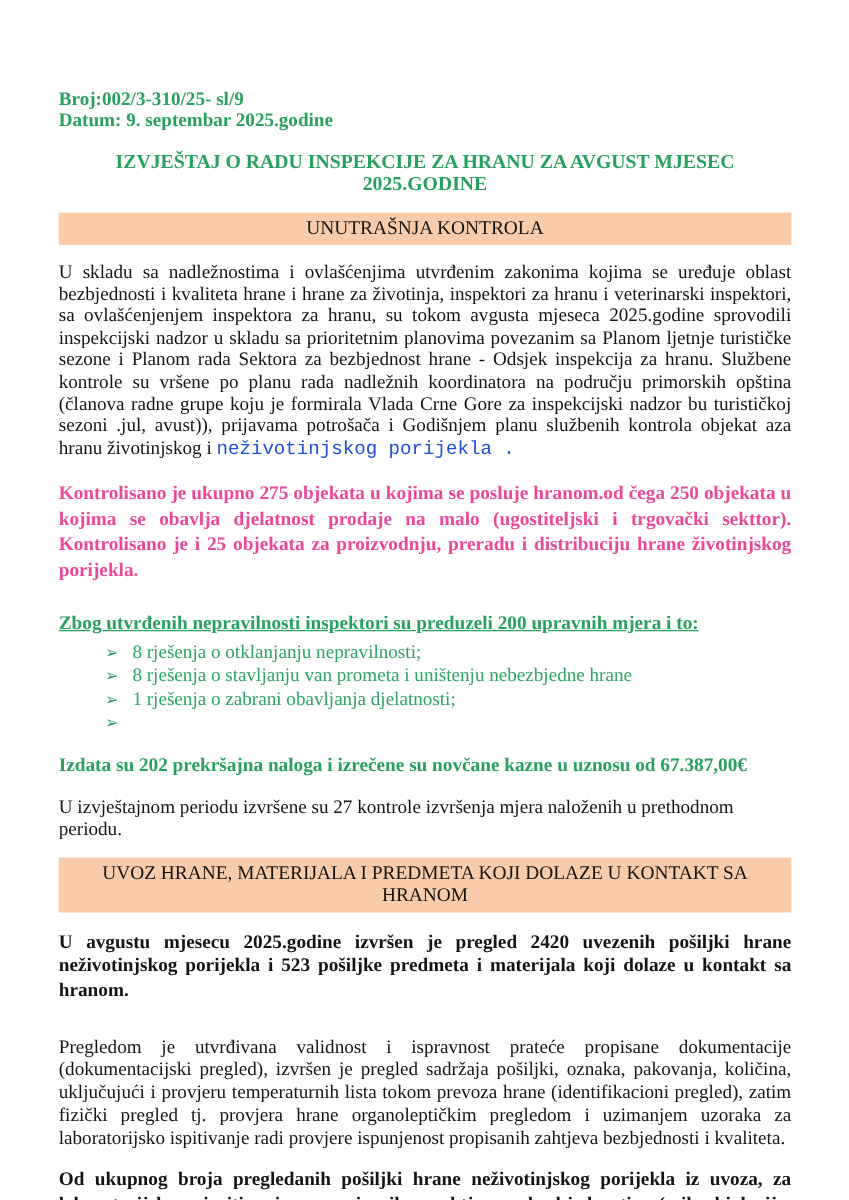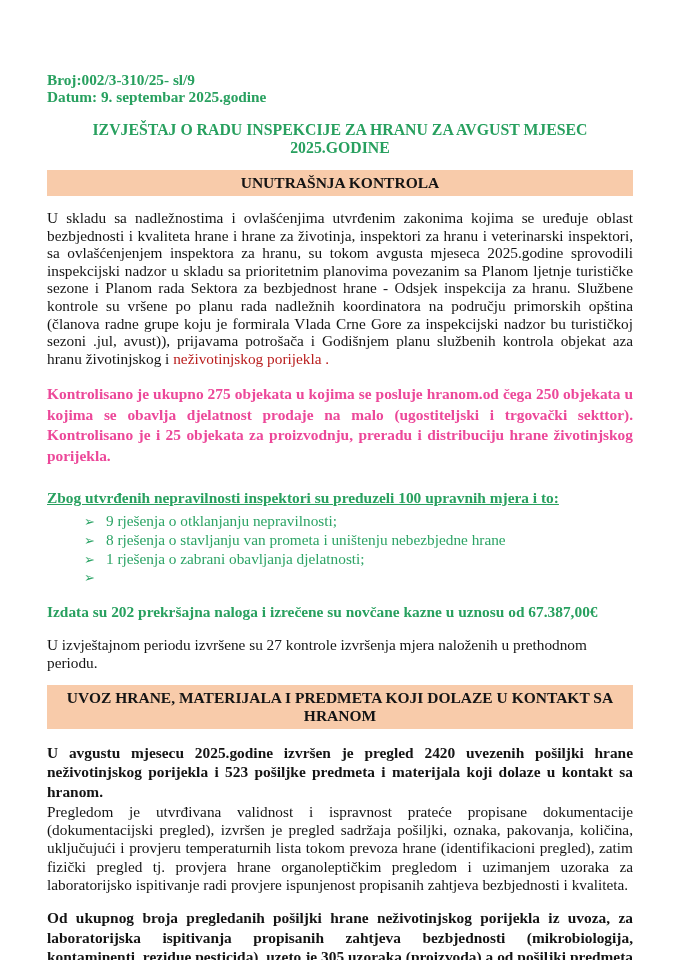--- a/index.html
+++ b/index.html
@@ -31,35 +31,36 @@
     text-align: center;
     font-weight: bold;
     font-size: 15.8px;
     line-height: 18px;
     color: #28a05f;
   }
   .section-bar {
     margin-top: 13px;
     background: #f8cbaa;
     color: #141414;
-    font-weight: bold;
+    font-weight: normal;
     font-size: 15.5px;
     line-height: 18px;
     text-align: center;
     padding: 4px 10px;
   }
   p { margin: 0; }
   .p-body {
     margin-top: 13px;
     font-size: 15.3px;
     line-height: 17.6px;
     text-align: justify;
   }
   .green-span {
-    color: #b91c1c;
+    color: #1d4ed8;
+    font-family: Liberation Mono, monospace;
   }
   .p-green-bold {
     margin-top: 17px;
     color: #ec4899;
     font-weight: bold;
     font-size: 15.4px;
     line-height: 20.5px;
     text-align: justify;
   }
   .measures-header {
@@ -105,21 +106,21 @@
     text-align: left;
   }
   .p-bold-black {
     margin-top: 14px;
     font-weight: bold;
     font-size: 15.4px;
     line-height: 19.5px;
     text-align: justify;
   }
   .p-checks {
-    margin-top: 2px;
+    margin-top: 27px;
     font-size: 15.3px;
     line-height: 18.2px;
     text-align: justify;
   }
 </style>
 </head>
 <body>
 
 <div class="page">
 
@@ -127,26 +128,26 @@
   <div class="meta-line">Datum: 9. septembar 2025.godine</div>
 
   <div class="doc-title">IZVJEŠTAJ O RADU INSPEKCIJE ZA HRANU ZA AVGUST MJESEC 2025.GODINE</div>
 
   <div class="section-bar">UNUTRAŠNJA KONTROLA</div>
 
   <p class="p-body"><span>U skladu sa nadležnostima i ovlašćenjima utvrđenim zakonima kojima se uređuje oblast bezbjednosti i kvaliteta hrane i hrane za životinja, inspektori za hranu i veterinarski inspektori, sa ovlašćenjenjem inspektora za hranu, su tokom avgusta mjeseca 2025.godine  sprovodili inspekcijski nadzor u skladu sa prioritetnim planovima povezanim sa Planom ljetnje turističke sezone  i Planom rada Sektora za bezbjednost hrane - Odsjek inspekcija za hranu. Službene kontrole su vršene po planu rada nadležnih koordinatora na području primorskih opština (članova radne grupe koju je formirala Vlada Crne Gore za inspekcijski nadzor bu turističkoj sezoni .jul, avust)), prijavama potrošača i Godišnjem planu službenih kontrola objekat aza hranu životinjskog i </span><span class="green-span">neživotinjskog porijekla .</span></p>
 
   <p class="p-green-bold">Kontrolisano je ukupno 275 objekata u kojima se posluje hranom.od čega 250 objekata u kojima se obavlja djelatnost prodaje na malo (ugostiteljski i trgovački sekttor). Kontrolisano je i 25 objekata za proizvodnju, preradu i distribuciju hrane životinjskog porijekla.</p>
 
-  <div class="measures-header">Zbog utvrđenih nepravilnosti inspektori su preduzeli 100 upravnih mjera i to:</div>
+  <div class="measures-header">Zbog utvrđenih nepravilnosti inspektori su preduzeli 200 upravnih mjera i to:</div>
 
   <ul class="measures">
     <li>
       <span class="bullet">➢</span>
-      <span>9 rješenja o otklanjanju nepravilnosti;</span>
+      <span>8 rješenja o otklanjanju nepravilnosti;</span>
     </li>
     <li>
       <span class="bullet">➢</span>
       <span>8 rješenja o stavljanju van prometa i uništenju nebezbjedne hrane</span>
     </li>
     <li>
       <span class="bullet">➢</span>
       <span>1 rješenja o zabrani obavljanja djelatnosti;</span>
     </li>
     <li>

